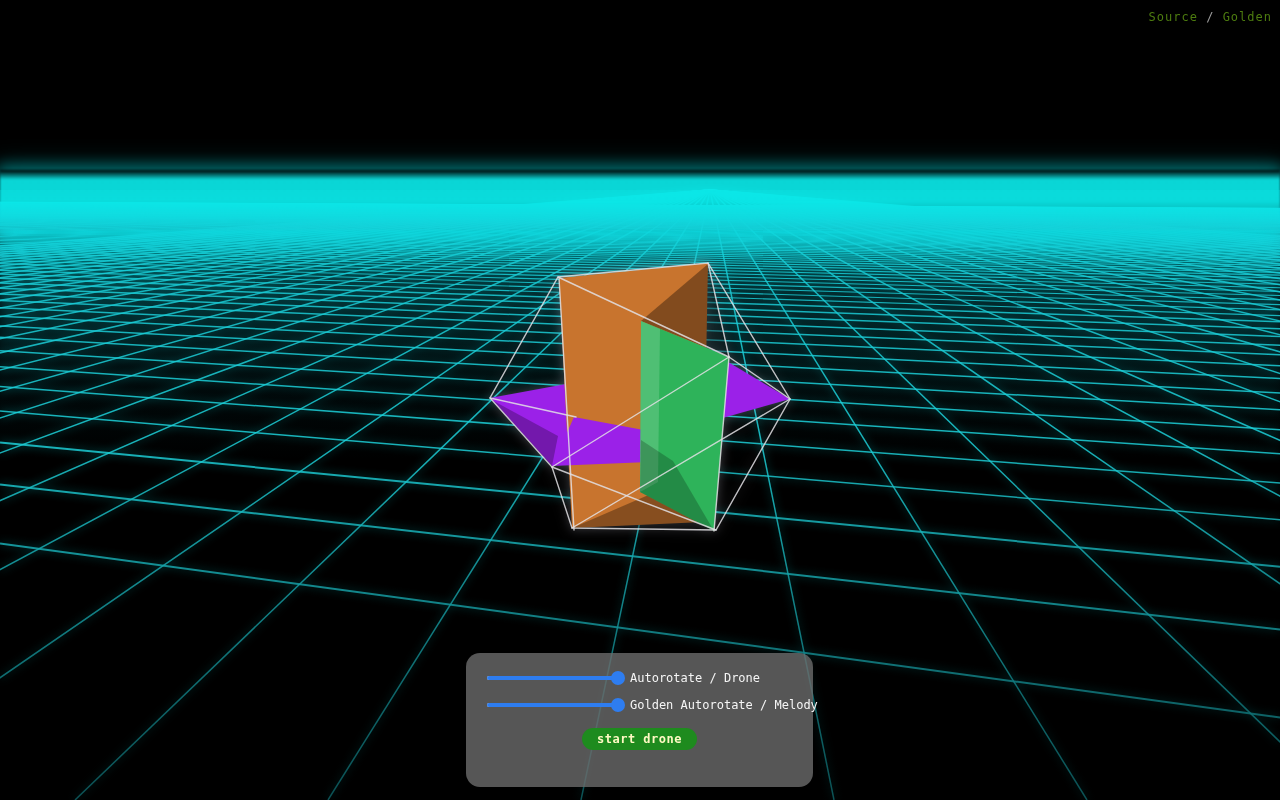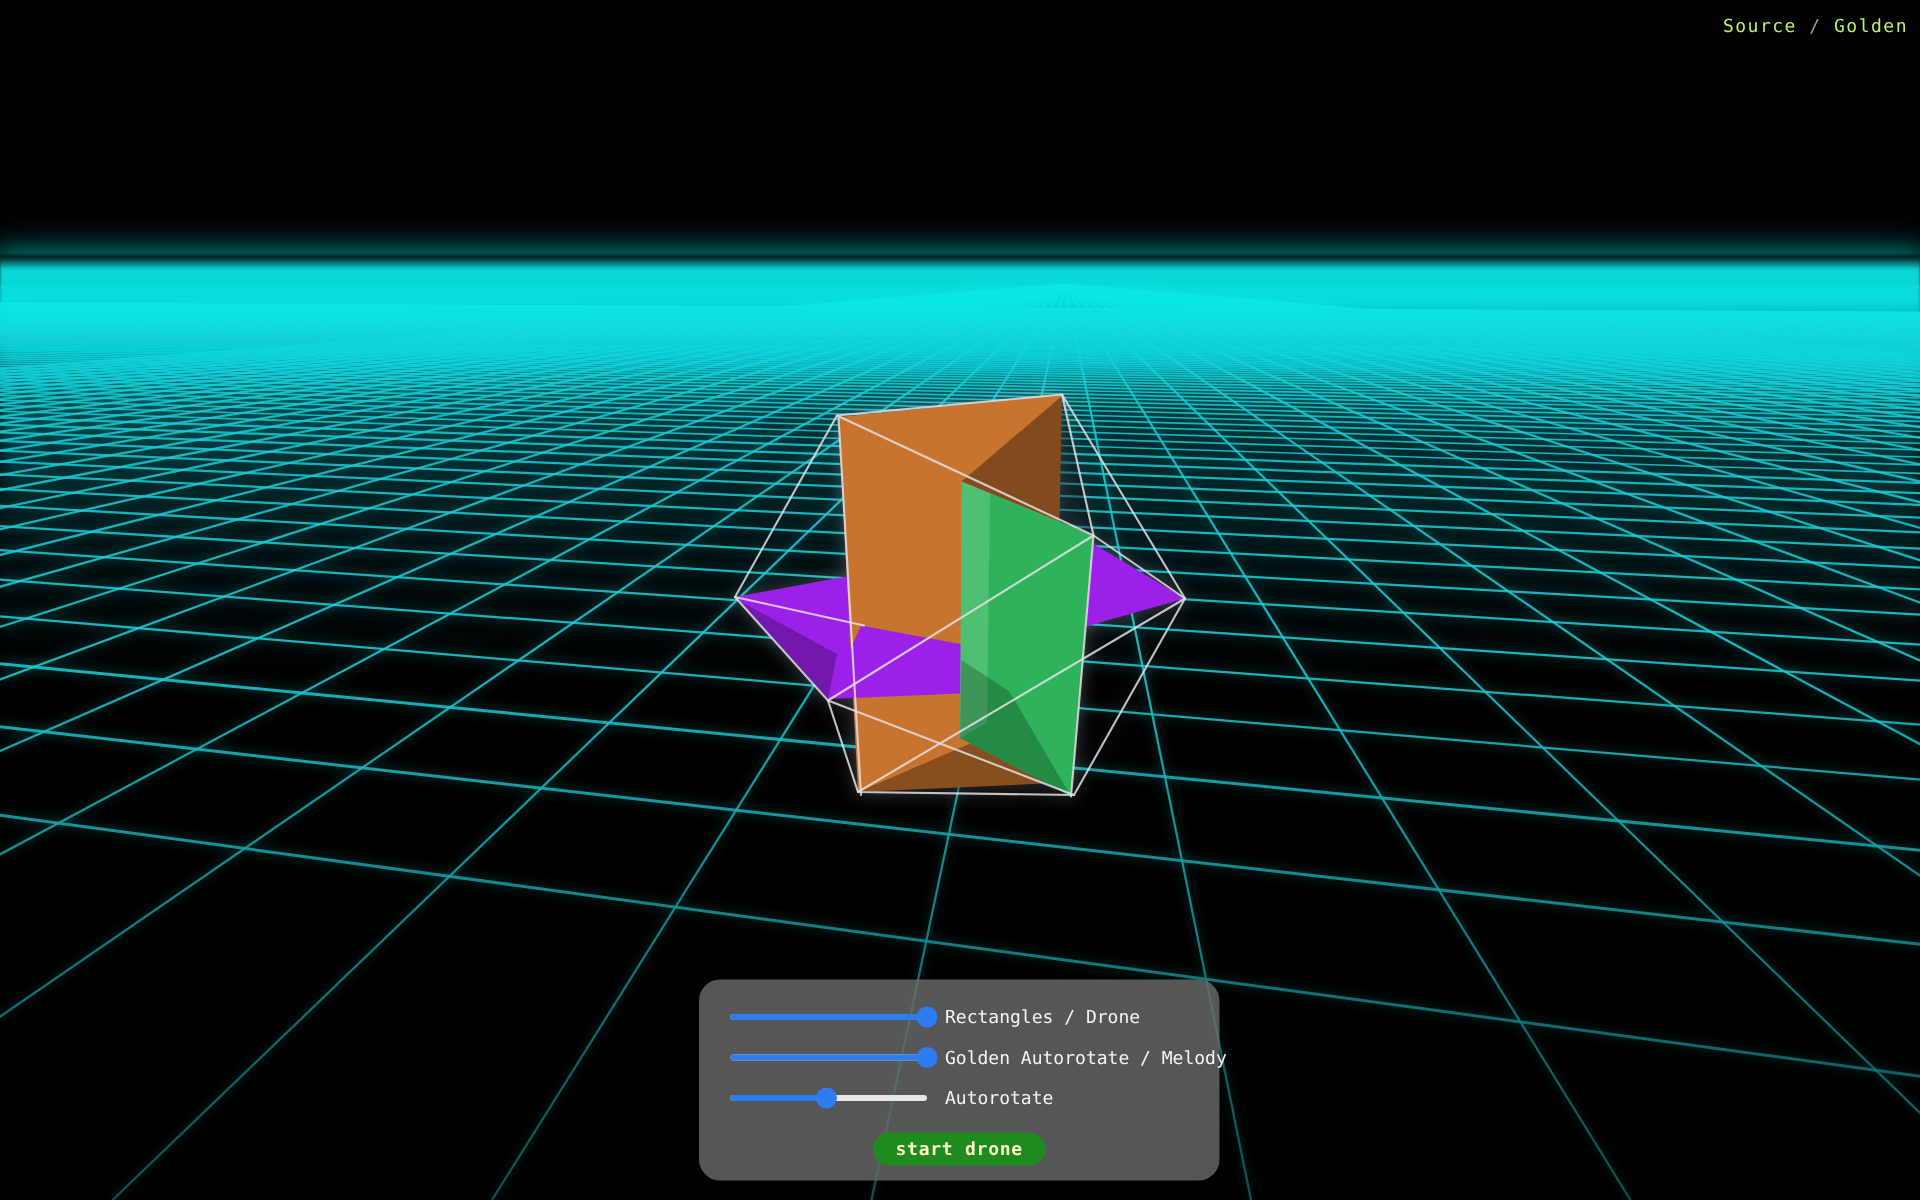--- a/index.html
+++ b/index.html
@@ -57,21 +57,21 @@
     filter: drop-shadow(0 0 6px rgba(235,235,250,0.28));
     pointer-events: none;
   }
   
   .top-links {
     position: absolute; top: 10px; right: 8px;
     font-size: 12px; letter-spacing: 1px;
     color: #9d9d9d;
     z-index: 20;
   }
-  .top-links a { color: #bef264; text-decoration: none; cursor: pointer; }
+  .top-links a { color: #4d7c0f; text-decoration: none; cursor: pointer; }
   .top-links .sep { white-space: pre; }
   
   .control-panel {
     position: absolute;
     left: 466px; top: 653px;
     width: 347px; height: 134px;
     background: rgba(108,108,108,0.80);
     border-radius: 14px;
     z-index: 10;
     box-sizing: border-box;
@@ -377,32 +377,24 @@
   <a>Source</a><span class="sep"> / </span><a>Golden</a>
 </div>
 
 <div class="control-panel">
   <div class="slider-row">
     <div class="slider" style="--val: 100%;">
       <div class="slider-track"></div>
       <div class="slider-fill"></div>
       <div class="slider-thumb"></div>
     </div>
-    <span class="slider-label">Rectangles / Drone</span>
+    <span class="slider-label">Autorotate / Drone</span>
   </div>
   <div class="slider-row">
     <div class="slider" style="--val: 100%;">
       <div class="slider-track"></div>
       <div class="slider-fill"></div>
       <div class="slider-thumb"></div>
     </div>
     <span class="slider-label">Golden Autorotate / Melody</span>
   </div>
-  <div class="slider-row">
-    <div class="slider" style="--val: 49%;">
-      <div class="slider-track"></div>
-      <div class="slider-fill"></div>
-      <div class="slider-thumb"></div>
-    </div>
-    <span class="slider-label">Autorotate</span>
-  </div>
   <button class="start-btn">start drone</button>
 </div>
 
 </body></html>

